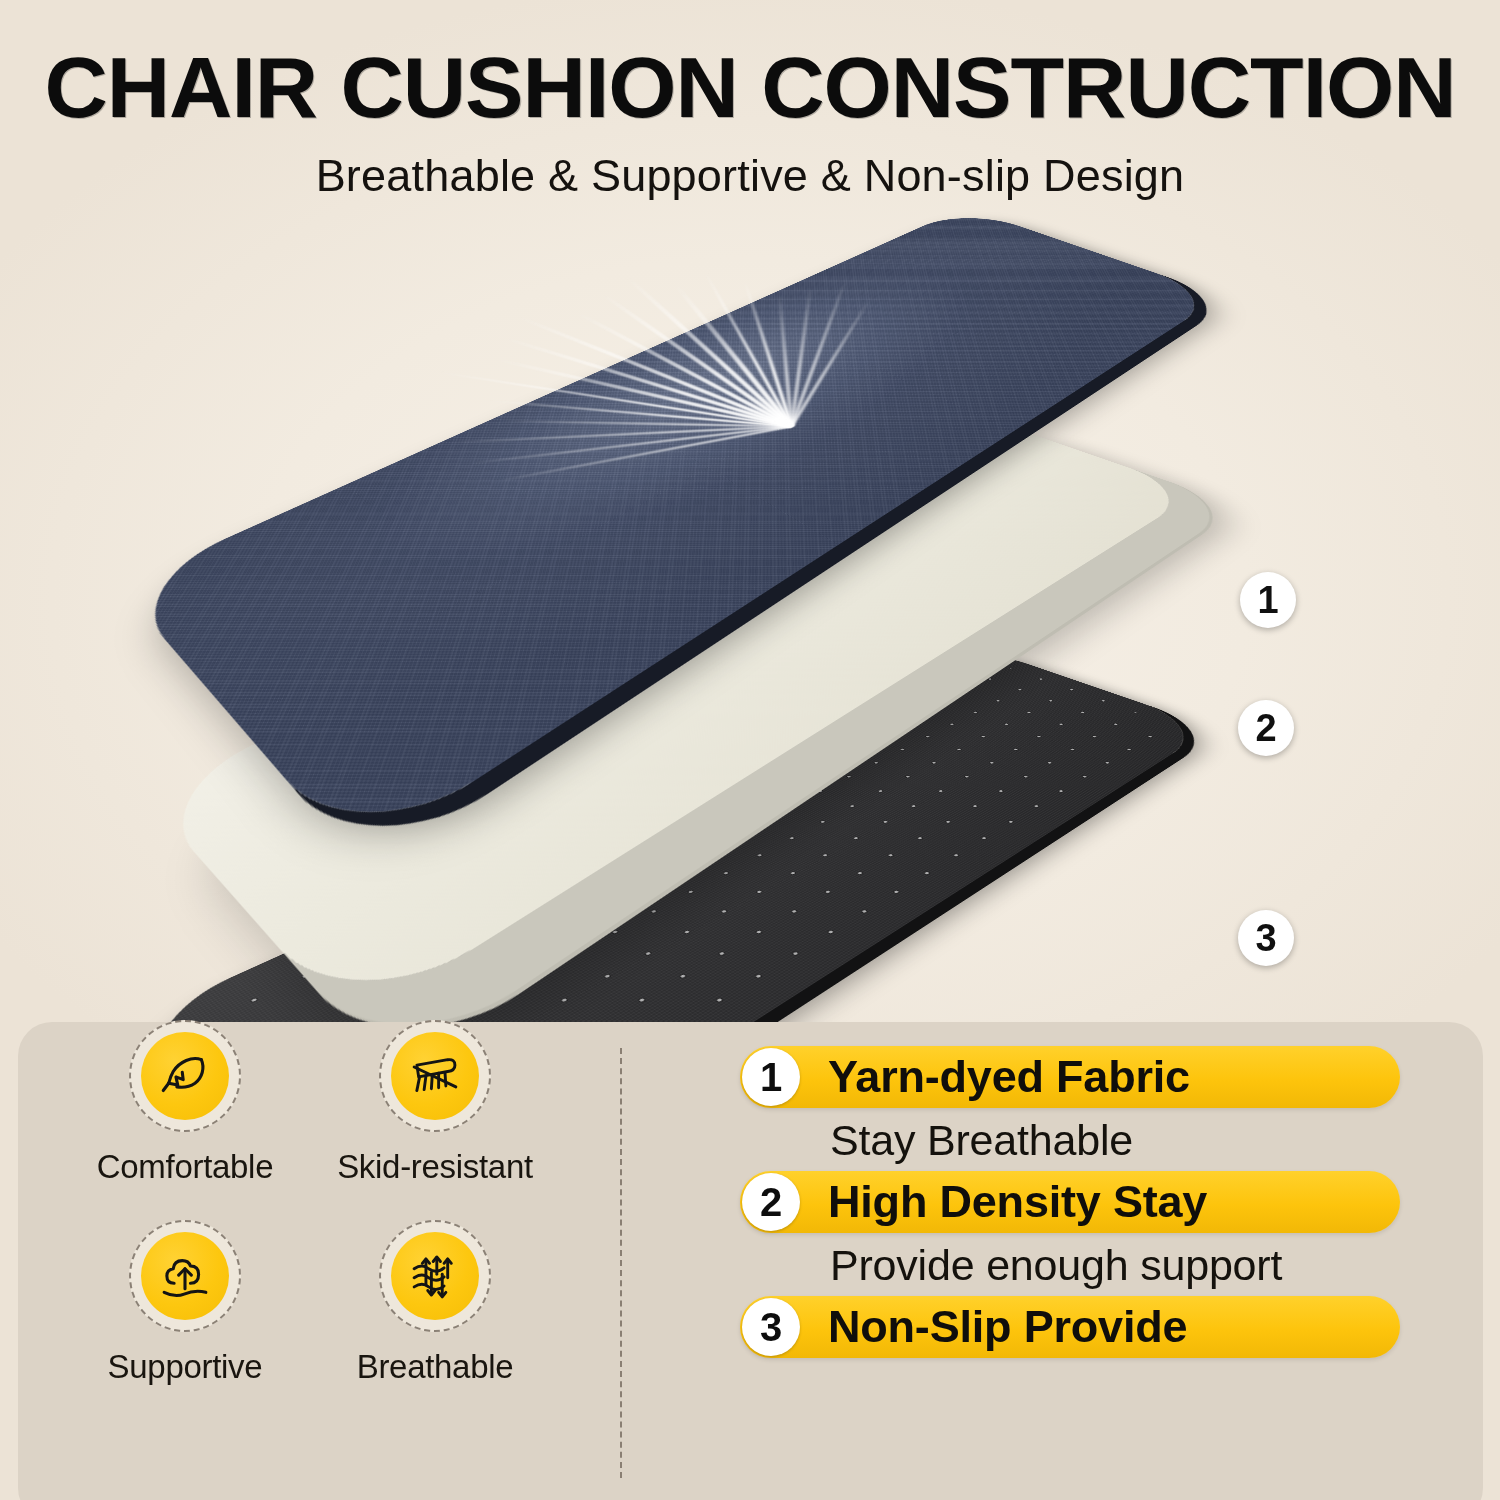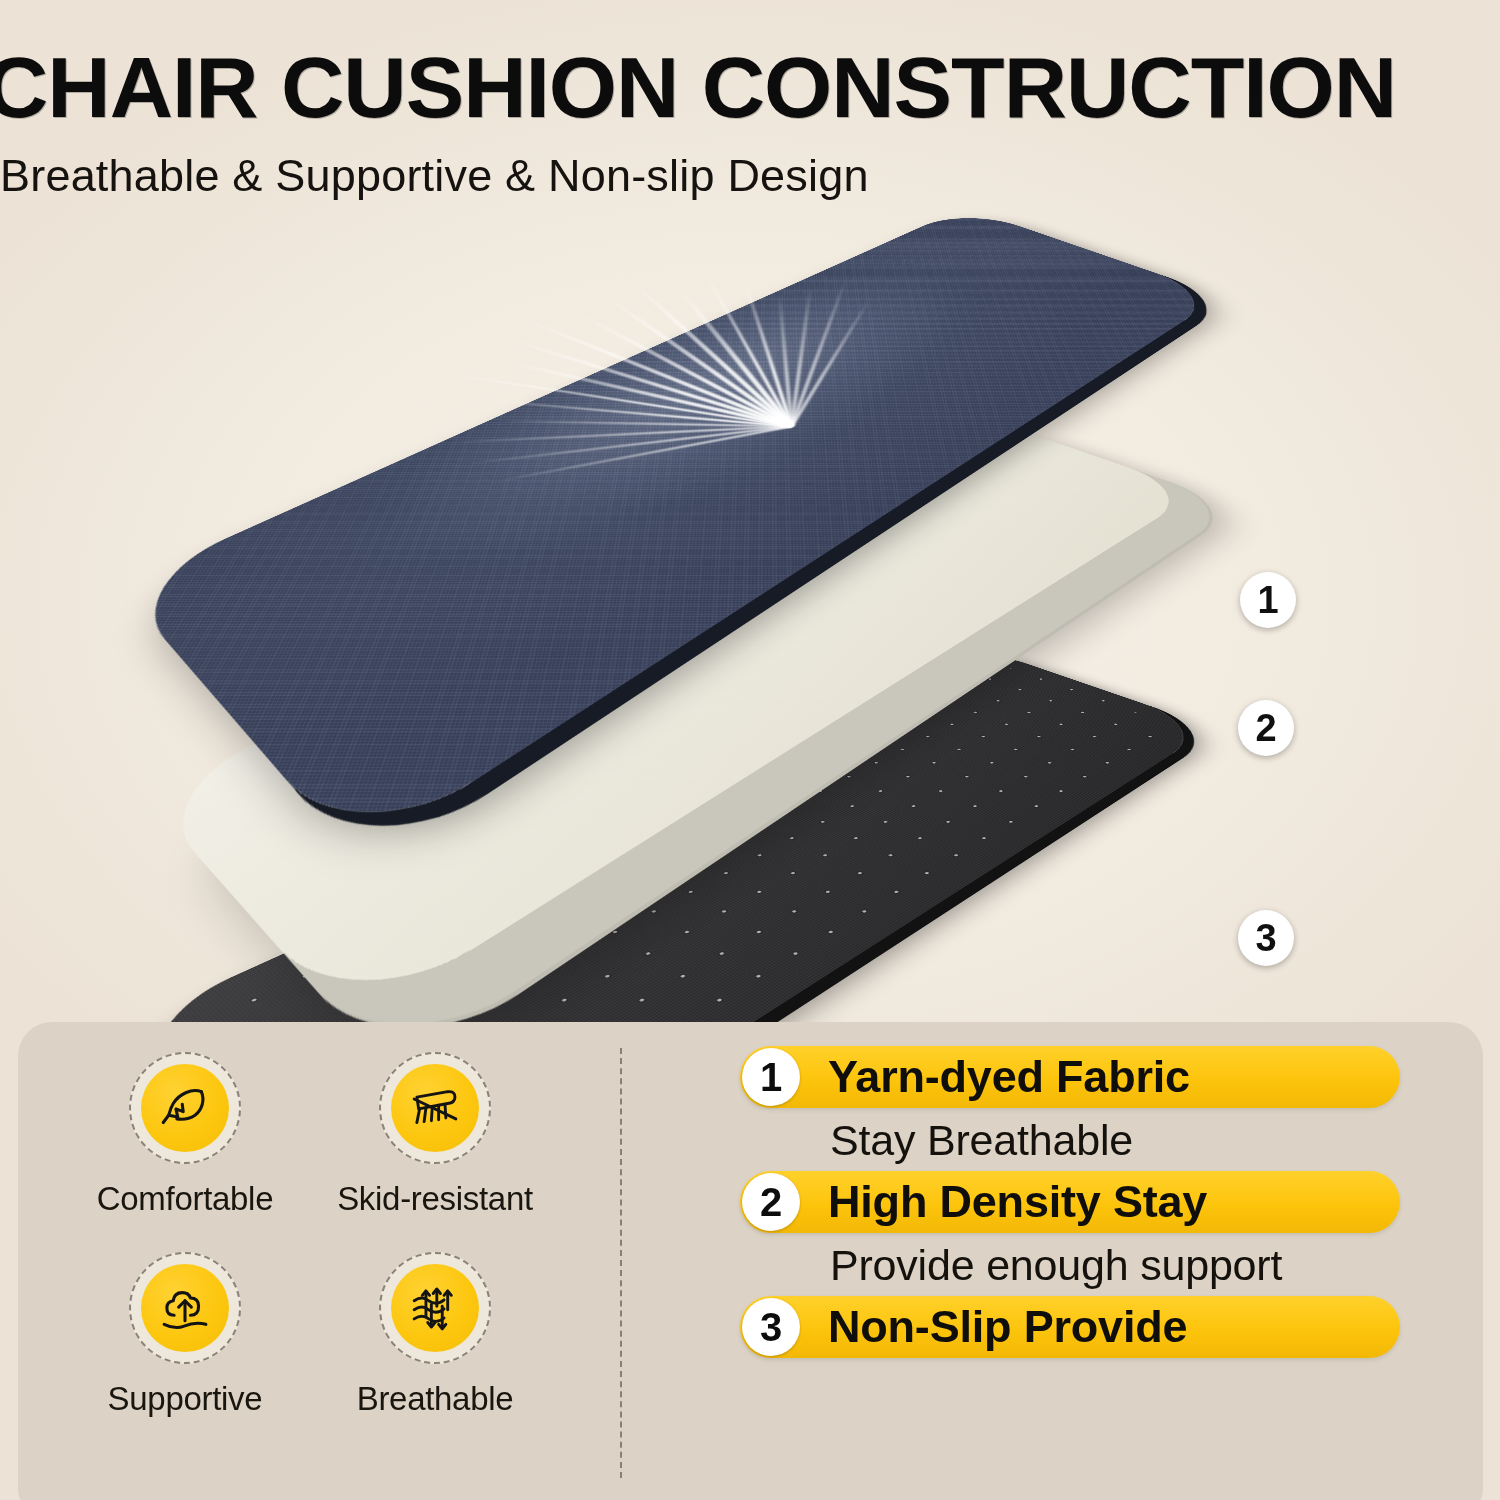--- a/index.html
+++ b/index.html
@@ -7,21 +7,21 @@
   body {
     font-family:"Liberation Sans", sans-serif;
     background:#f4ede3;
     position:relative;
     overflow:hidden;
   }
   #stage { position:absolute; inset:0; background:
       radial-gradient(ellipse 900px 620px at 750px 600px, #f7f1e8 0%, #f2ebe0 55%, #ece3d6 100%); }
 
   
-  .header { position:absolute; left:0; top:44px; width:1500px; }
+  .header { position:absolute; left:0; top:44px; width:1500px; text-align:center; }
   .title {
     font-family:"Liberation Sans Narrow","Liberation Sans",sans-serif;
     font-weight:bold; font-size:86px; letter-spacing:-1px;
     color:#0c0c0c; line-height:1.0;
     transform:scaleX(1.02);
     text-shadow:1px 1px 0 rgba(0,0,0,.25);
   }
   .subtitle {
     margin-top:20px;
     font-family:Liberation Sans, sans-serif;
@@ -116,21 +116,21 @@
   .panel {
     position:absolute; left:18px; top:1022px; width:1465px; height:500px;
     background:#dcd3c6; border-radius:34px;
   }
   .divider {
     position:absolute; left:620px; top:1048px; height:430px;
     border-left:2px dashed #6f6458; opacity:.75;
   }
 
   
-  .icon-grid { position:absolute; left:60px; top:1052px; width:540px; height:420px; }
+  .icon-grid { position:absolute; left:60px; top:1020px; width:540px; height:420px; }
   .cell { position:absolute; width:250px; text-align:center; }
   .cell.c0 { left:0;   top:0; }
   .cell.c1 { left:250px; top:0; }
   .cell.c2 { left:0;   top:200px; }
   .cell.c3 { left:250px; top:200px; }
   .disc {
     position:relative; width:112px; height:112px; margin:0 auto;
     border-radius:50%;
     background:#eee7db;
     border:2px dashed #8b8176;

